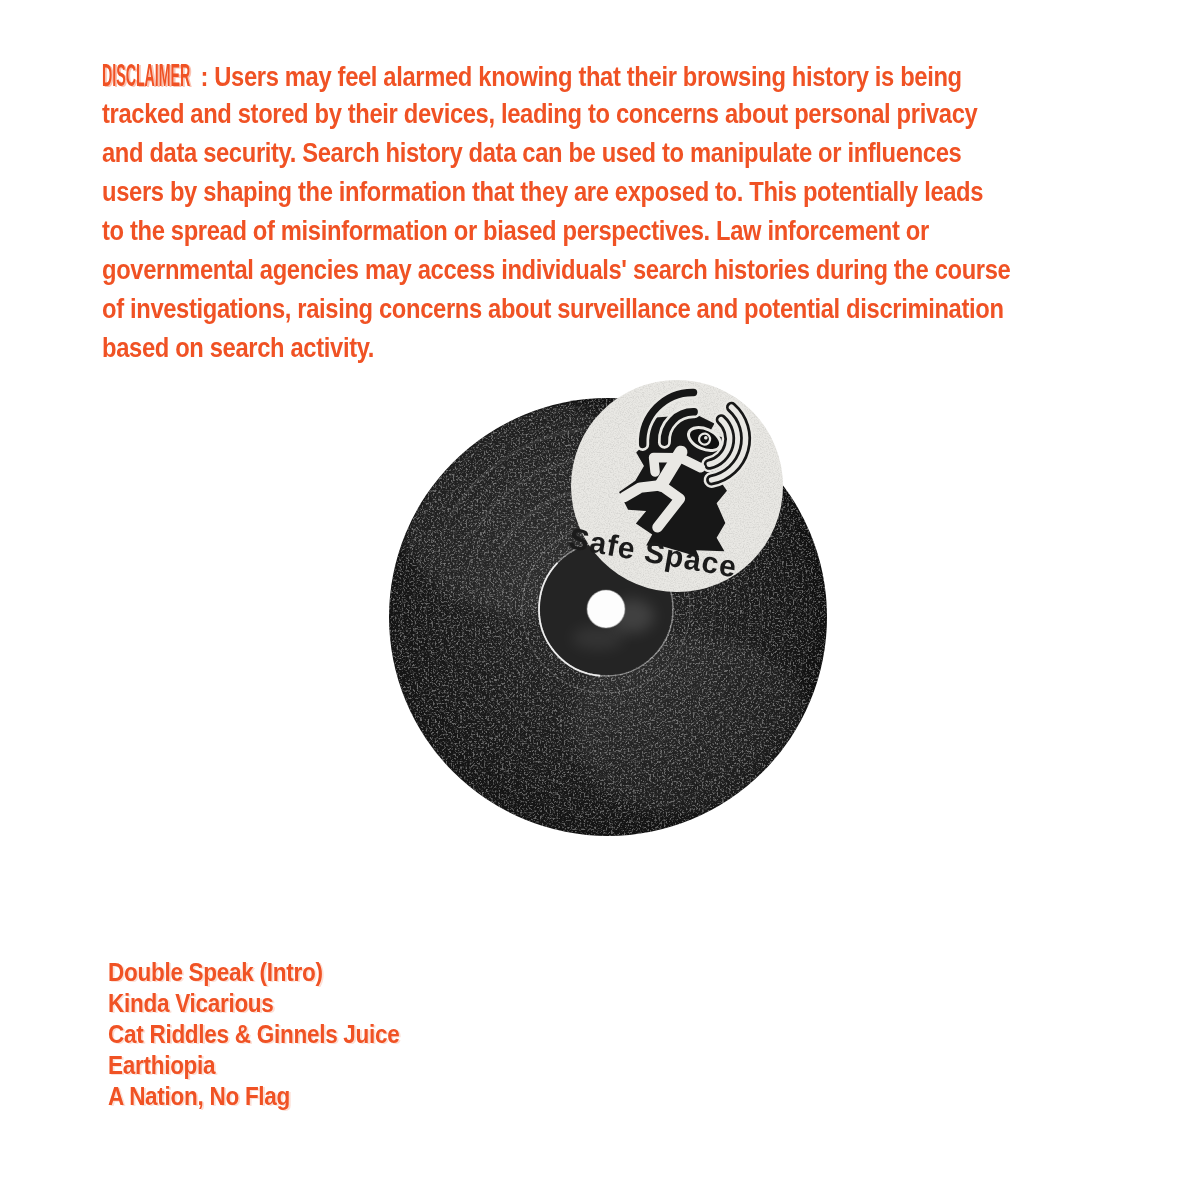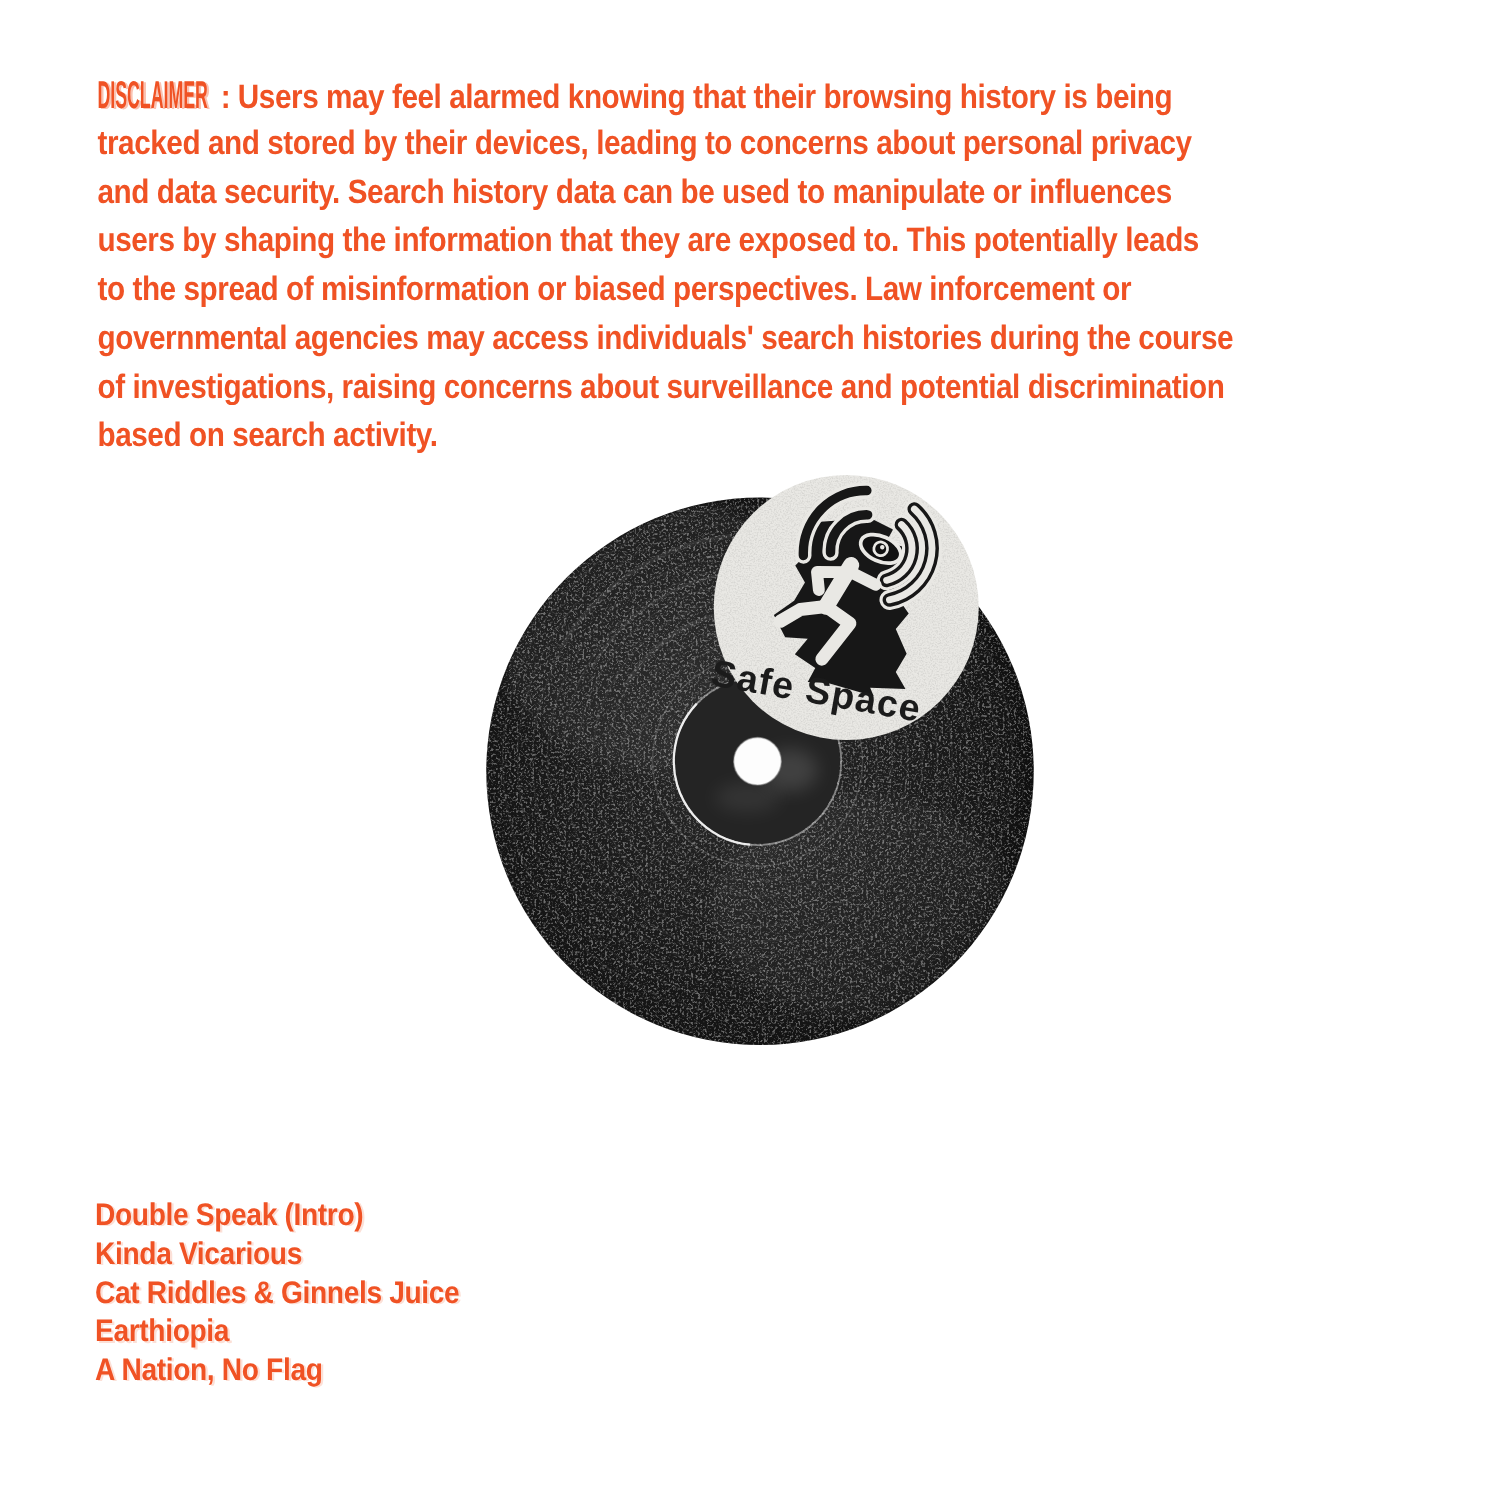--- a/index.html
+++ b/index.html
@@ -10,21 +10,21 @@
     font-family: "Liberation Sans", "DejaVu Sans", sans-serif;
   }
   .canvas {
     position: relative;
     width: 1200px; height: 1200px;
     background: #ffffff;
   }
   
   .disclaimer {
     position: absolute;
-    left: 78px; top: 56px;
+    left: 102px; top: 56px;
     color: #f05224;
     font-weight: bold;
     font-size: 27px;
     letter-spacing: -0.4px;
     white-space: nowrap;
   }
   .disclaimer .line {
     height: 39px;
     line-height: 39px;
     transform: scaleX(0.88);
@@ -48,21 +48,21 @@
   .disclaimer .separator { margin-right: 7px; }
   
   .record-wrap {
     position: absolute;
     left: 386px; top: 376px;
     width: 444px; height: 462px;
   }
   
   .tracklist {
     position: absolute;
-    left: 76px; top: 957px;
+    left: 108px; top: 957px;
     color: #f05224;
     font-weight: bold;
     font-size: 25px;
     letter-spacing: -0.3px;
     white-space: nowrap;
   }
   .tracklist .track {
     height: 31px;
     line-height: 31px;
     transform: scaleX(0.9);

